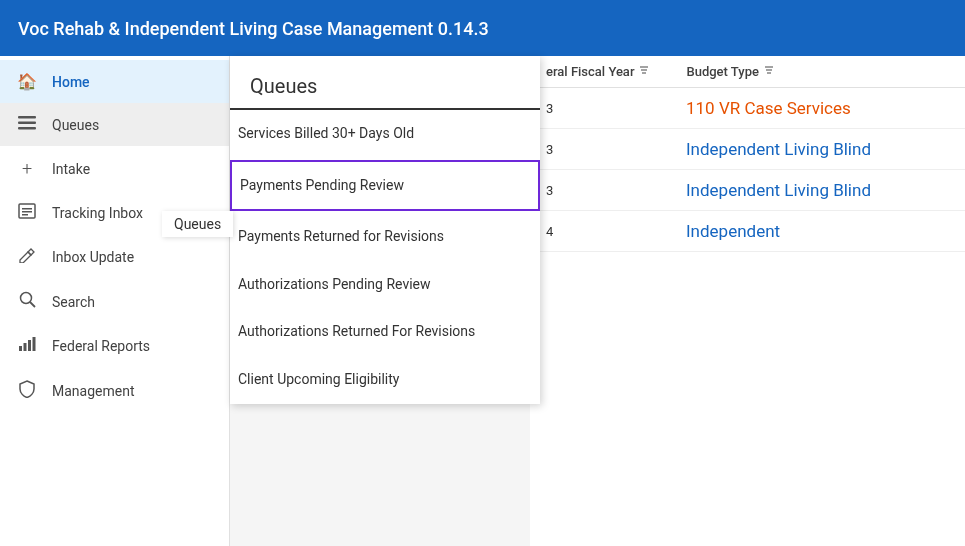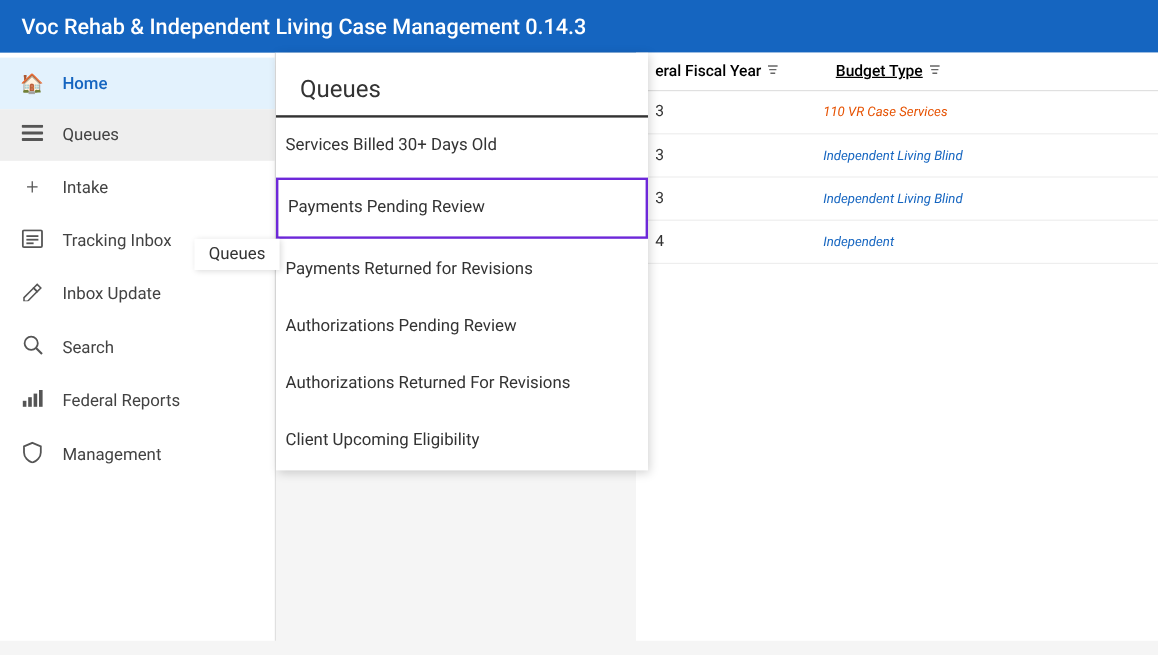--- a/index.html
+++ b/index.html
@@ -5,21 +5,21 @@
     * { margin: 0; padding: 0; box-sizing: border-box; }
     body { font-family: Roboto, Arial, sans-serif; font-size: 14px; background: #f5f5f5; width: 965px; height: 546px; overflow: hidden; }
 
     
     #topbar {
       background: #1565C0;
       color: white;
       padding: 14px 18px;
       font-size: 18px;
       font-weight: 500;
-      height: 44px;
+      height: 56px;
       display: flex;
       align-items: center;
     }
 
     
     #layout {
       display: flex;
       height: calc(546px - 56px);
     }
 
@@ -113,21 +113,21 @@
       display: flex;
       padding: 8px 16px;
       background: white;
       border-bottom: 1px solid #e0e0e0;
       gap: 10px;
     }
 
     .col-header {
       font-size: 13px;
       font-weight: 500;
-      color: #000000;
+      color: #404040;
       display: flex;
       align-items: center;
       gap: 4px;
     }
 
     .col-filter {
       color: #757575;
       font-size: 12px;
     }
 
@@ -139,22 +139,21 @@
       gap: 10px;
     }
 
     .cell-ffy {
       width: 130px;
       font-size: 13px;
       color: #333;
     }
     .cell-budget {
       flex: 1;
-      font-size: 11px;
-      font-style: italic;
+      font-size: 17px;
     }
 
     .budget-blue { color: #1565C0; }
     .budget-orange { color: #e65100; }
   </style>
 </head>
 <body>
 
 <div id="topbar">
   <span>Voc Rehab &amp; Independent Living Case Management 0.14.3</span>
@@ -247,21 +246,21 @@
         <div class="col-header">
           <span>eral Fiscal Year</span>
           <span class="col-filter">
             <svg width="12" height="12" viewBox="0 0 12 12" fill="none">
               <line x1="2" y1="3" x2="10" y2="3" stroke="#666" stroke-width="1.2"></line>
               <line x1="3" y1="6" x2="9" y2="6" stroke="#666" stroke-width="1.2"></line>
               <line x1="4" y1="9" x2="8" y2="9" stroke="#666" stroke-width="1.2"></line>
             </svg>
           </span>
         </div>
-        <div class="col-header" style="margin-left:36px;text-decoration:underline;">
+        <div class="col-header" style="margin-left:26px;">
           <span>Budget Type</span>
           <span class="col-filter">
             <svg width="12" height="12" viewBox="0 0 12 12" fill="none">
               <line x1="2" y1="3" x2="10" y2="3" stroke="#666" stroke-width="1.2"></line>
               <line x1="3" y1="6" x2="9" y2="6" stroke="#666" stroke-width="1.2"></line>
               <line x1="4" y1="9" x2="8" y2="9" stroke="#666" stroke-width="1.2"></line>
             </svg>
           </span>
         </div>
       </div>

